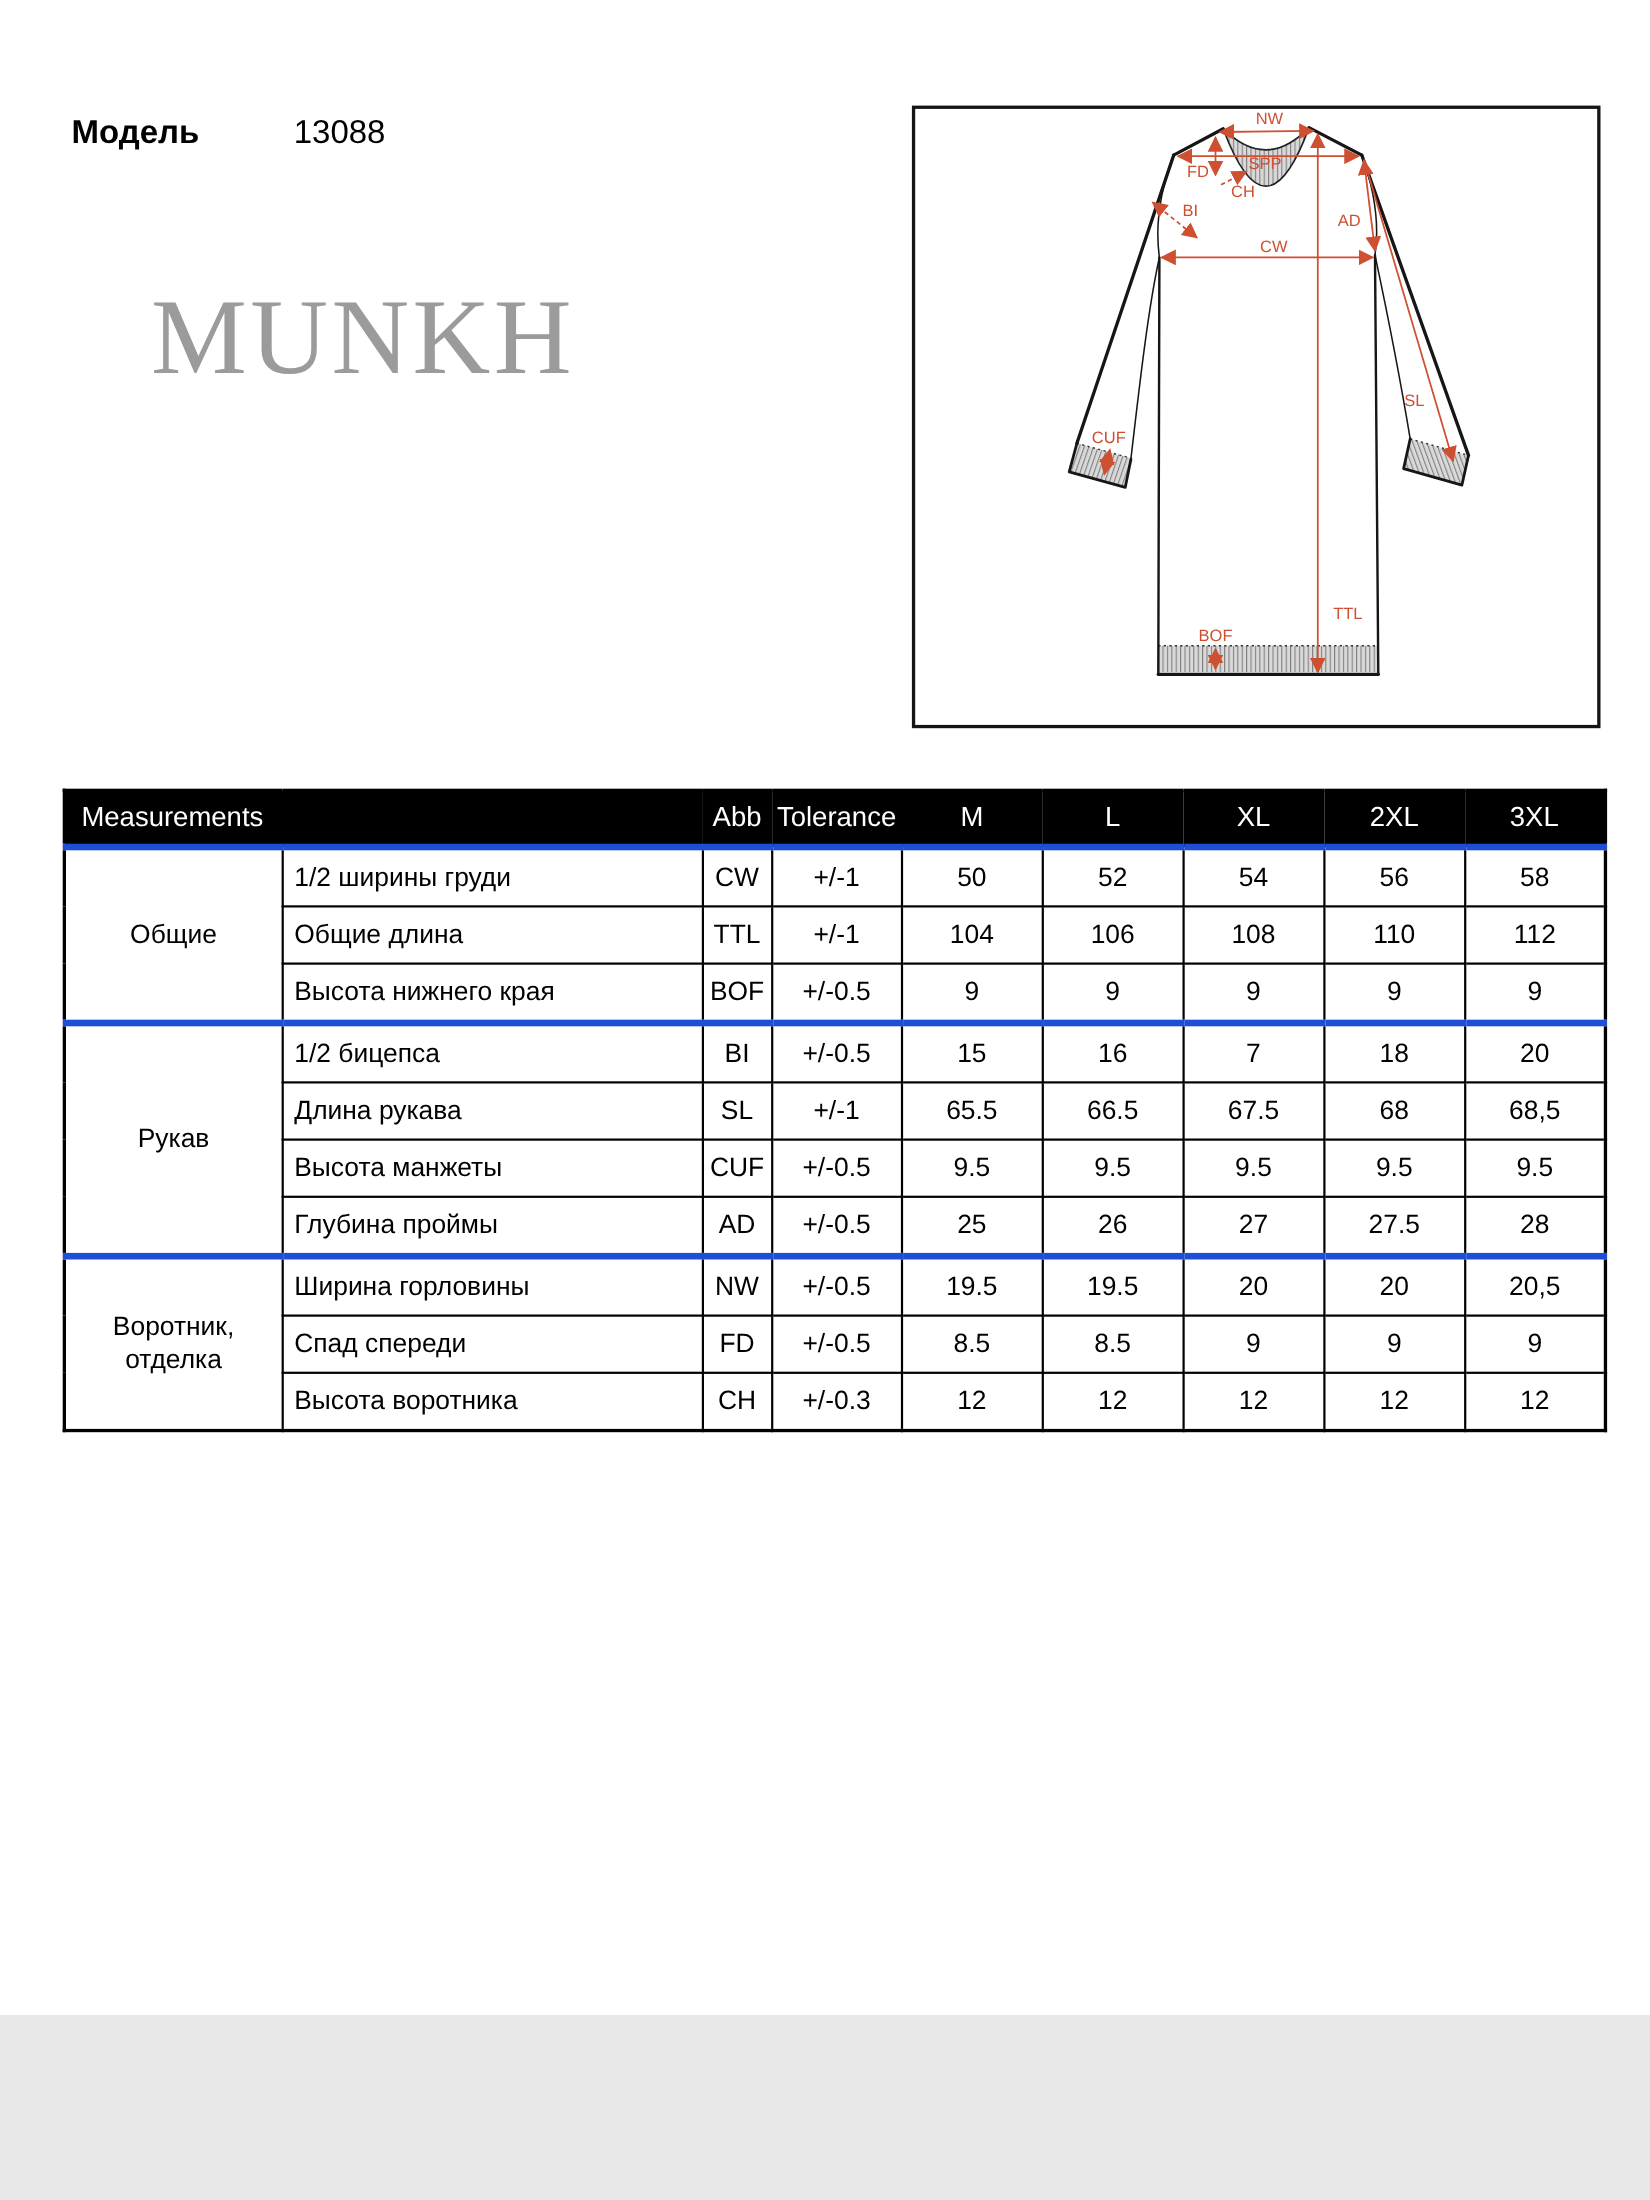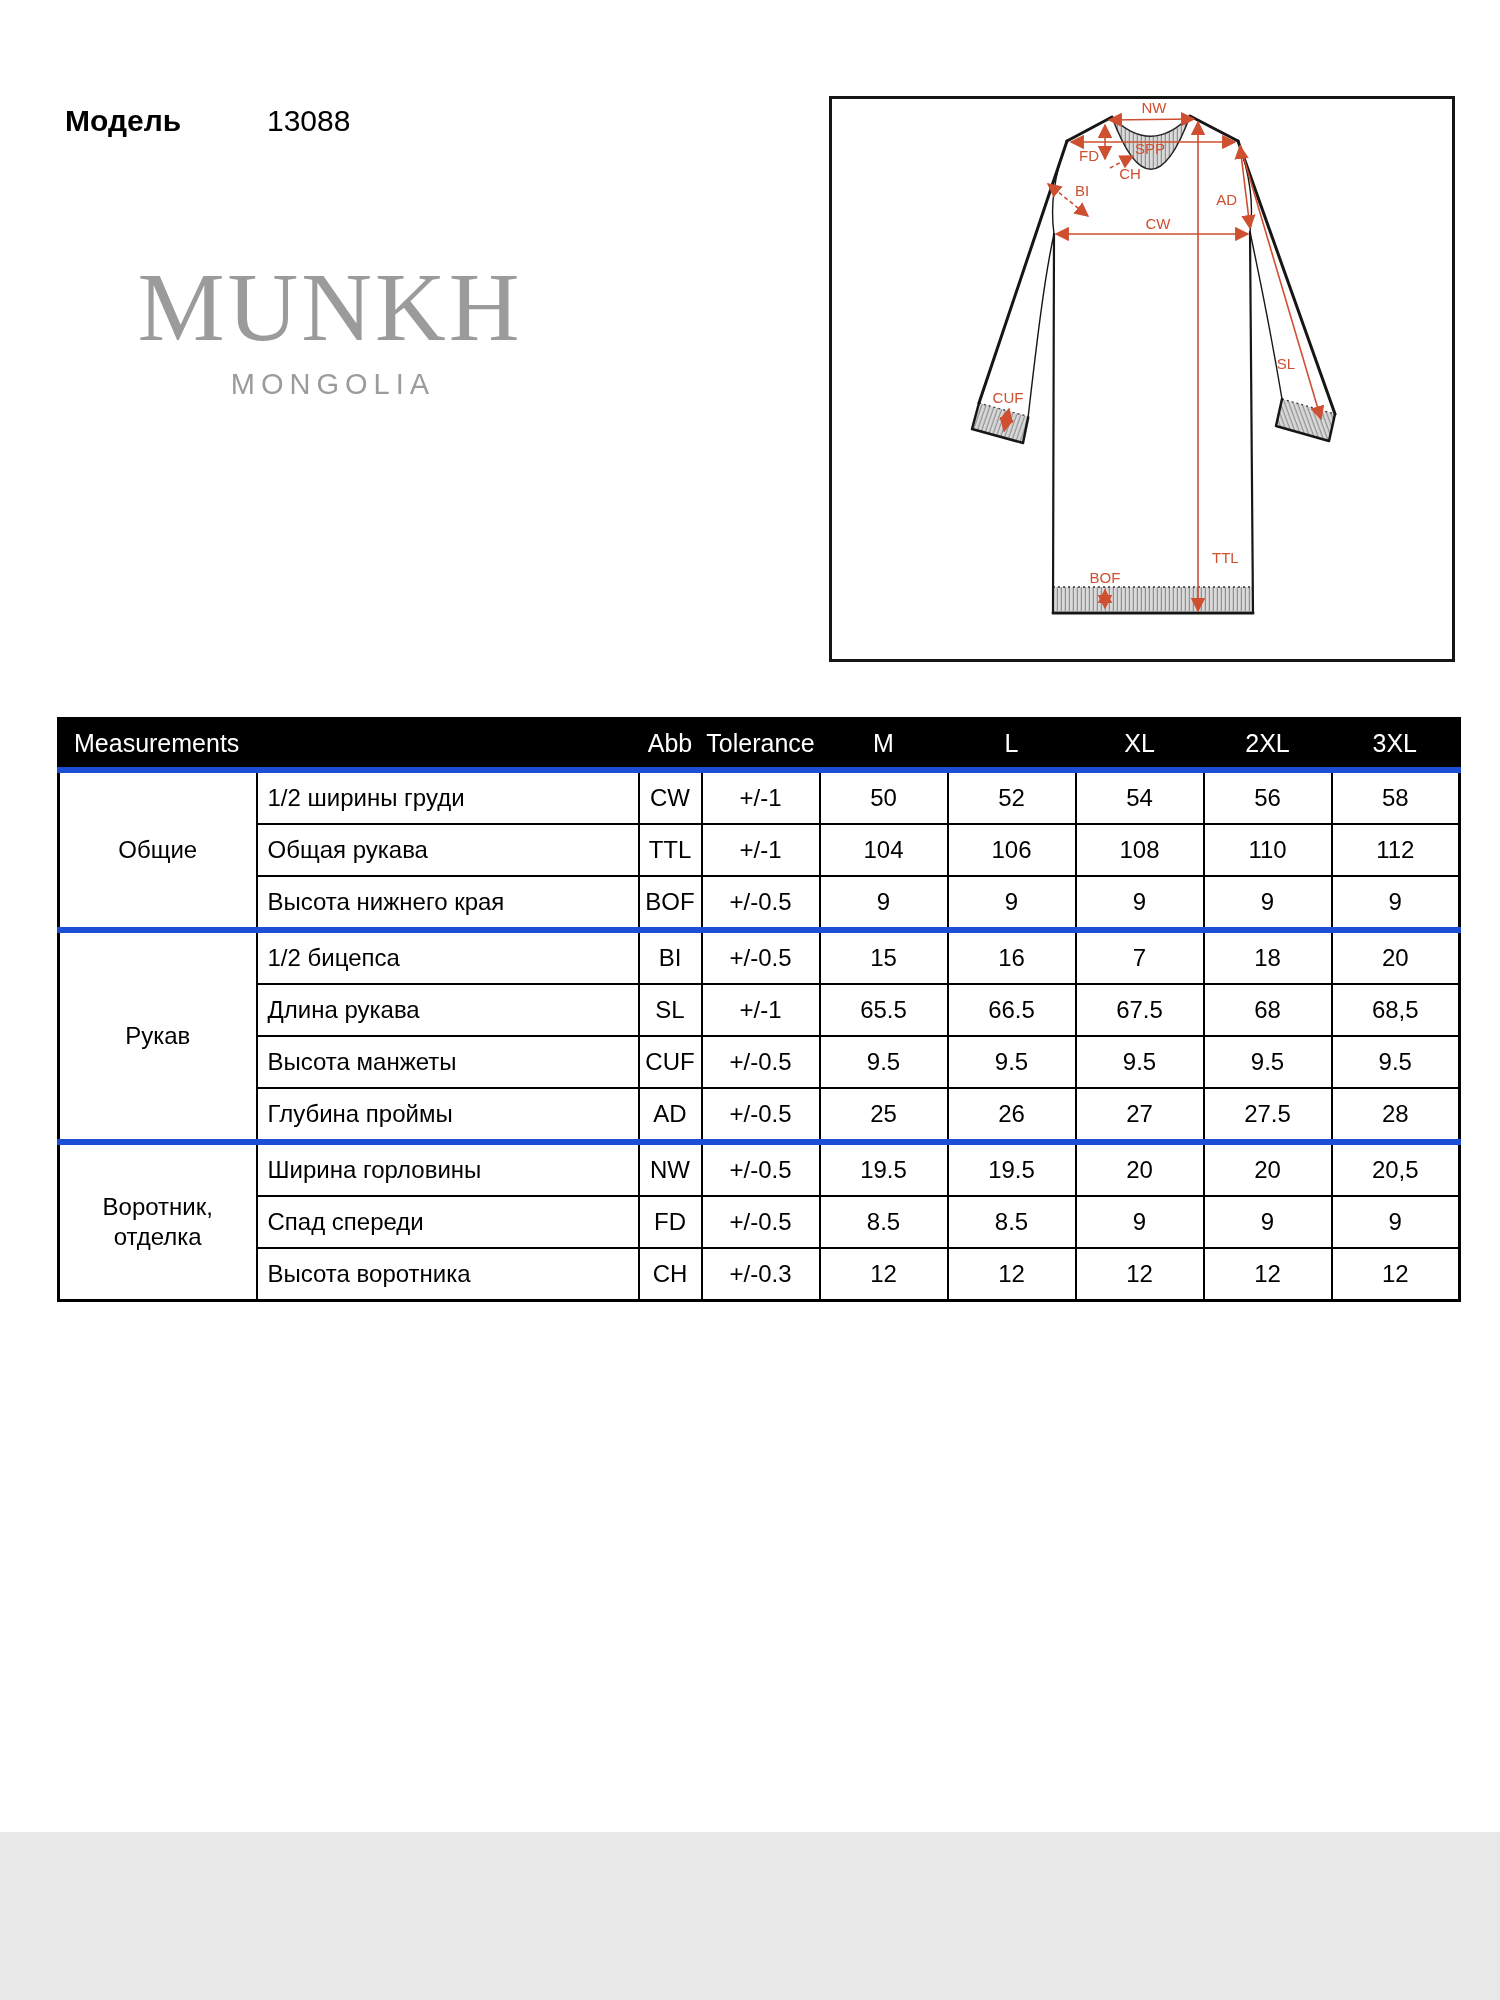--- a/index.html
+++ b/index.html
@@ -41,21 +41,20 @@
 </head>
 <body>
 
 <div class="page">
 
   <div class="model-label">Модель</div>
   <div class="model-number">13088</div>
 
   <div class="logo">
     <div class="brand">MUNKH</div>
-    <div class="brand-sub">MONGOLIA</div>
   </div>
 
   <div class="diagram-box">
     <svg viewBox="0 0 620 560">
       <defs>
         <pattern id="ribV" patternUnits="userSpaceOnUse" width="4" height="8">
           <rect width="4" height="8" fill="#d9d9d9"></rect>
           <line x1="1.3" y1="0" x2="1.3" y2="8" stroke="#808080" stroke-width="1"></line>
         </pattern>
         <pattern id="ribL" patternUnits="userSpaceOnUse" width="4" height="8" patternTransform="rotate(19)">
@@ -163,21 +162,21 @@
         <td class="name">1/2 ширины груди</td>
         <td>CW</td>
         <td>+/-1</td>
         <td>50</td>
         <td>52</td>
         <td>54</td>
         <td>56</td>
         <td>58</td>
       </tr>
       <tr>
-        <td class="name">Общая рукава</td>
+        <td class="name">Общие длина</td>
         <td>TTL</td>
         <td>+/-1</td>
         <td>104</td>
         <td>106</td>
         <td>108</td>
         <td>110</td>
         <td>112</td>
       </tr>
       <tr>
         <td class="name">Высота нижнего края</td>

